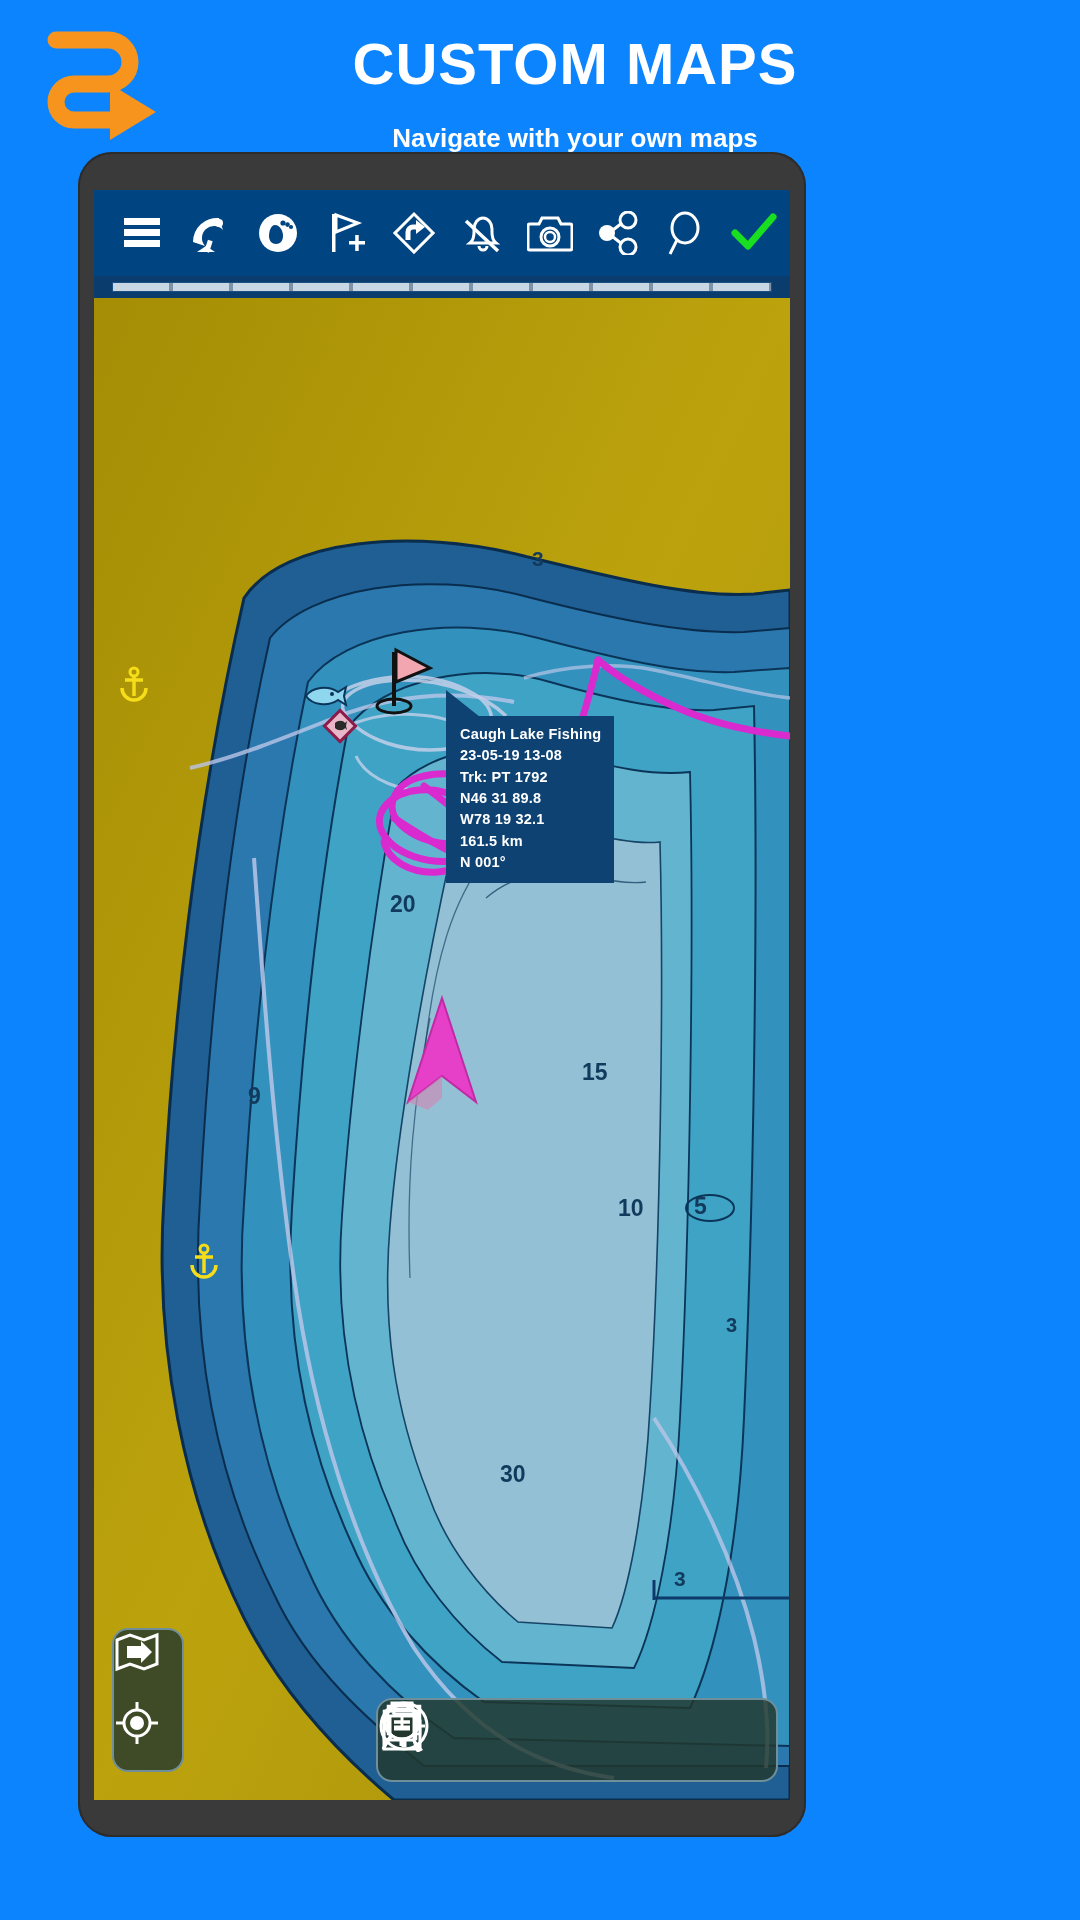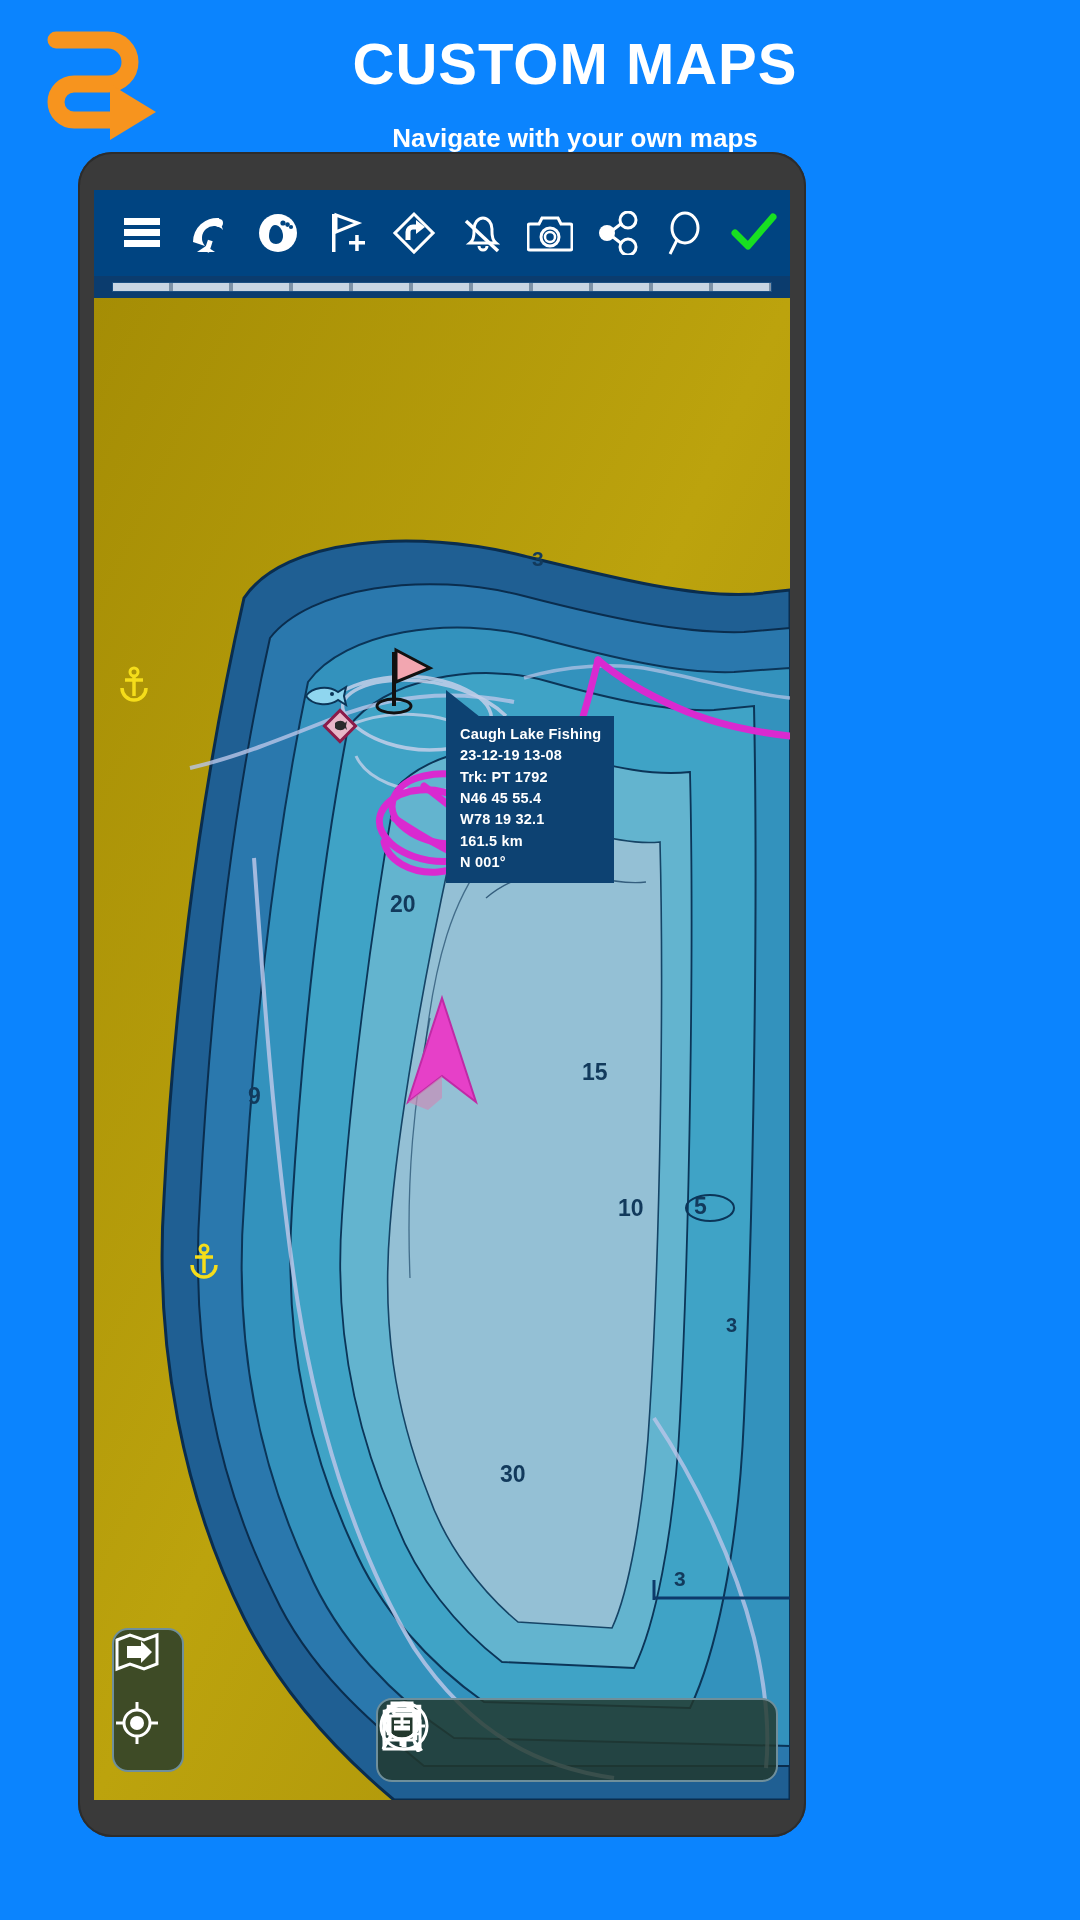--- a/index.html
+++ b/index.html
@@ -278,23 +278,23 @@
           <text x="600" y="916" fill="#123a5c" font-size="23" font-weight="bold" font-family="Liberation Sans, sans-serif">5</text>
           <text x="632" y="1034" fill="#123a5c" font-size="20" font-weight="bold" font-family="Liberation Sans, sans-serif">3</text>
           <text x="406" y="1184" fill="#123a5c" font-size="23" font-weight="bold" font-family="Liberation Sans, sans-serif">30</text>
           <text x="580" y="1288" fill="#123a5c" font-size="21" font-weight="bold" font-family="Liberation Sans, sans-serif">3</text>
           <ellipse cx="616" cy="910" rx="24" ry="13" fill="none" stroke="#0b3558" stroke-width="2"></ellipse>
         </svg>
 
         <div class="popup">
           <div class="tail"></div>
           <div>Caugh Lake Fishing</div>
-          <div>23-12-19 13-08</div>
+          <div>23-05-19 13-08</div>
           <div>Trk: PT 1792</div>
-          <div>N46 45 55.4</div>
+          <div>N46 31 89.8</div>
           <div>W78 19 32.1</div>
           <div>161.5 km</div>
           <div>N 001°</div>
         </div>
 
         <div class="navpad">
           <div class="navbtn" style="top:2px">
             <svg width="46" height="40" viewBox="0 0 46 40">
               <path d="M3 8 L16 3 L30 8 L43 3 L43 32 L30 37 L16 32 L3 37 Z" fill="none" stroke="#fff" stroke-width="3"></path>
               <path d="M13 14 h14 v-5 l11 11 l-11 11 v-5 h-14 z" fill="#fff"></path>

